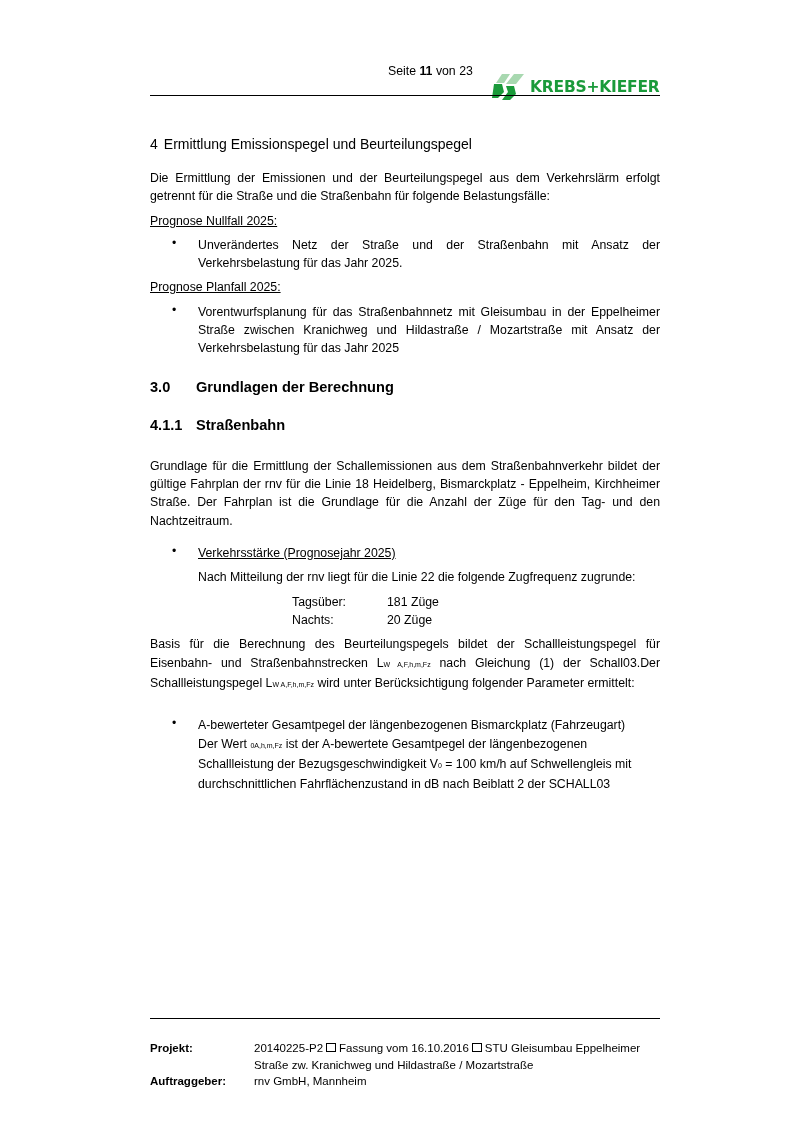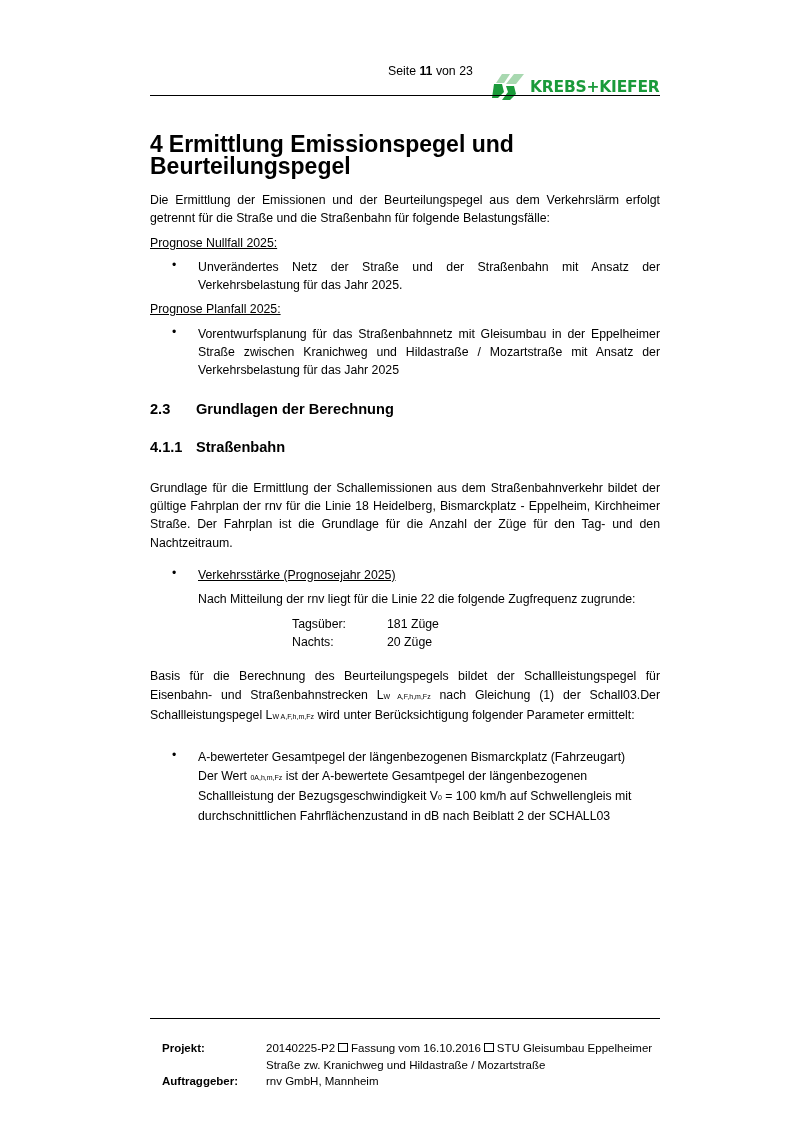--- a/index.html
+++ b/index.html
@@ -7,35 +7,35 @@
          font-family:"Liberation Sans", sans-serif; color:#000; font-size:12.3px; }
   .page-header { position:absolute; left:150px; top:58px; width:510px; height:40px; }
   .page-num { position:absolute; left:238px; top:6px; font-size:12.3px; }
   .page-num b { font-weight:bold; }
   .logo { position:absolute; left:342px; top:16px; height:26px; display:flex; align-items:center; }
   .logo svg { display:block; }
   .logo-text { font-family:"DejaVu Sans", sans-serif; font-weight:bold; color:#1a9a3a; font-size:15.5px; letter-spacing:-0.2px; margin-left:4px; }
   .header-rule { position:absolute; left:150px; top:95px; width:510px; height:1px; background:#000; }
 
   .content { position:absolute; left:150px; top:133px; width:510px; }
-  h1 { font-size:23px; font-weight:bold; margin:0 0 14px 0; line-height:22px; }
+  h1 { font-size:14px; font-weight:normal; margin:0 0 14px 0; line-height:22px; }
   h1 .num { margin-right:6px; }
   h2 { font-size:14.6px; font-weight:bold; margin:0; line-height:18px; }
   h3 { font-size:14.6px; font-weight:bold; margin:0; line-height:18px; }
   .sec-num { display:inline-block; width:46px; }
   p { margin:0; line-height:18.3px; text-align:justify; }
   .u { text-decoration:underline; }
   .bullet { display:flex; }
   .bullet .dot { width:48px; flex:0 0 48px; text-align:left; padding-left:22px; box-sizing:border-box; }
   .bullet .btxt { flex:1; line-height:18.3px; text-align:justify; }
   .sub { font-size:7px; }
   .kv { display:flex; line-height:17.5px; }
   .kv .k { width:95px; }
   .footer-rule { position:absolute; left:150px; top:1018px; width:510px; height:1px; background:#000; }
-  .footer { position:absolute; left:162px; top:1040px; width:510px; font-size:11.5px; line-height:16.5px; }
+  .footer { position:absolute; left:150px; top:1040px; width:510px; font-size:11.5px; line-height:16.5px; }
   .frow { display:flex; }
   .frow .fk { width:104px; font-weight:bold; }
   .frow .fv { flex:1; }
   .box { display:inline-block; width:8px; height:7px; border:1px solid #000; vertical-align:0px; margin:0 3px; }
 </style>
 </head>
 <body>
 
 <div class="page-header">
   <div class="page-num">
@@ -66,36 +66,36 @@
     <span class="dot">•</span>
     <span class="btxt">Unverändertes Netz der Straße und der Straßenbahn mit Ansatz der Verkehrsbelastung für das Jahr 2025.</span>
   </div>
   <p style="margin-bottom:6px;"><span class="u">Prognose Planfall 2025:</span></p>
   <div class="bullet" style="margin-bottom:20px;">
     <span class="dot">•</span>
     <span class="btxt">Vorentwurfsplanung für das Straßenbahnnetz mit Gleisumbau in der Eppelheimer Straße zwischen Kranichweg und Hildastraße / Mozartstraße mit Ansatz der Verkehrsbelastung für das Jahr 2025</span>
   </div>
 
   <h2 style="margin-bottom:20px;">
-    <span class="sec-num">2.3</span><span>Grundlagen der Berechnung</span>
+    <span class="sec-num">3.0</span><span>Grundlagen der Berechnung</span>
   </h2>
   <h3 style="margin-bottom:23px;">
     <span class="sec-num">4.1.1</span><span>Straßenbahn</span>
   </h3>
   <p style="margin-bottom:14px;">Grundlage für die Ermittlung der Schallemissionen aus dem Straßenbahnverkehr bildet der gültige Fahrplan der rnv für die Linie 18 Heidelberg, Bismarckplatz - Eppelheim, Kirchheimer Straße. Der Fahrplan ist die Grundlage für die Anzahl der Züge für den Tag- und den Nachtzeitraum.</p>
 
   <div class="bullet" style="margin-bottom:6px;">
     <span class="dot">•</span>
     <span class="btxt u">Verkehrsstärke (Prognosejahr 2025)</span>
   </div>
   <div class="bullet" style="margin-bottom:8px;">
     <span class="dot"></span>
     <span class="btxt">Nach Mitteilung der rnv liegt für die Linie 22 die folgende Zugfrequenz zugrunde:</span>
   </div>
-  <div style="margin-left:142px; margin-bottom:16px;">
+  <div style="margin-left:142px; margin-bottom:6px;">
     <div class="kv">
       <span class="k">Tagsüber:</span>
       <span>181 Züge</span>
     </div>
     <div class="kv">
       <span class="k">Nachts:</span>
       <span>20 Züge</span>
     </div>
   </div>
 

